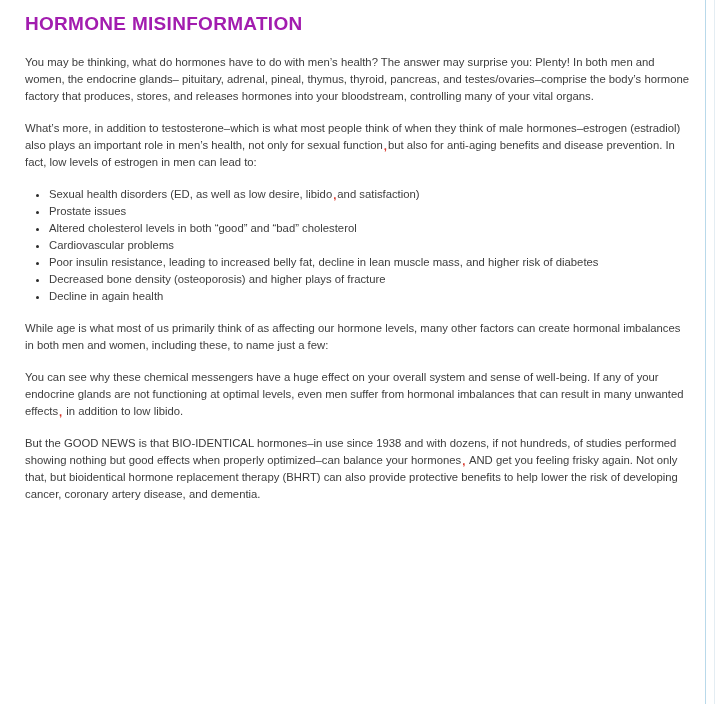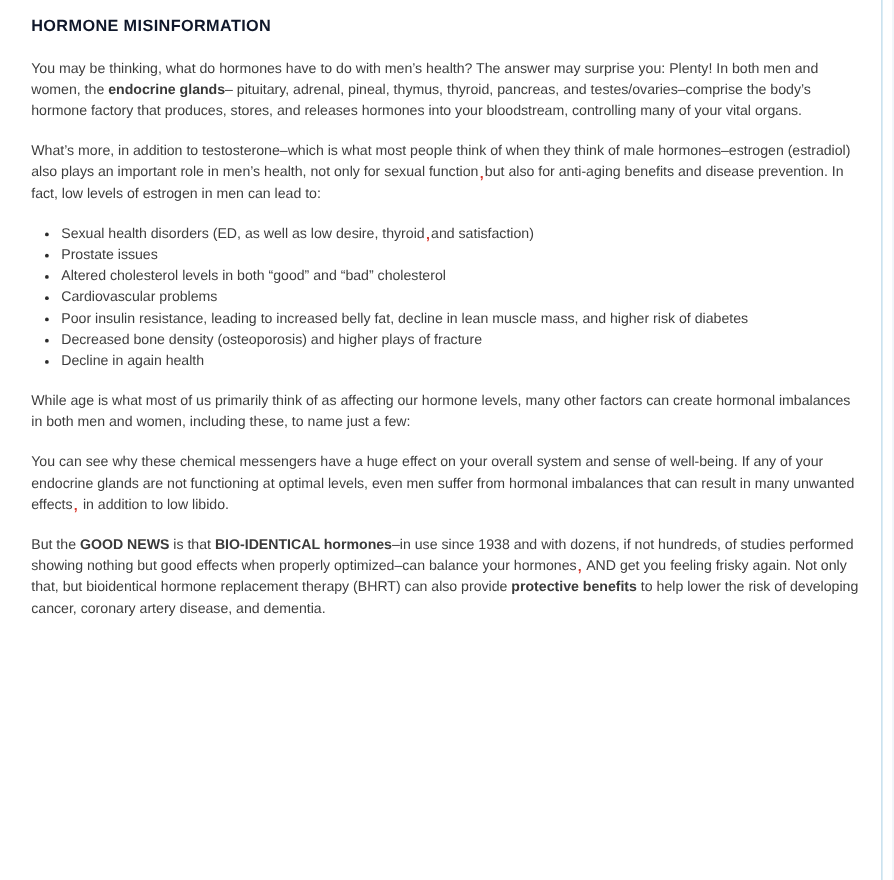--- a/index.html
+++ b/index.html
@@ -15,22 +15,22 @@
     font-family: "Liberation Sans", sans-serif;
     color: #3d3d3d;
     -webkit-font-smoothing: antialiased;
   }
   .page {
     padding: 10px 25px 0 25px;
     box-sizing: border-box;
     width: 715px;
   }
   h1.page-title {
-    color: #0f172a;
-    font-size: 13px;
+    color: #a21caf;
+    font-size: 19px;
     font-weight: bold;
     letter-spacing: 0.3px;
     margin: 3px 0 19px 0;
   }
   p.body-para {
     font-size: 11.3px;
     line-height: 17px;
     margin: 12px 0 15px 0;
     max-width: 665px;
   }
@@ -43,21 +43,21 @@
   ul.bullet-list li {
     font-size: 11.3px;
     line-height: 17px;
     padding-left: 1px;
   }
   ul.bullet-list li::marker {
     font-size: 9px;
     color: #2b2b2b;
   }
   strong.bold-run {
-    font-weight: bold;
+    font-weight: normal;
     color: #3a3a3a;
   }
   .red-comma {
     color: #d8362a;
     font-weight: bold;
     position: relative;
     top: 1px;
     margin: 0 1px;
   }
   .right-rule {
@@ -82,21 +82,21 @@
 
 <div class="page">
 
   <h1 class="page-title">HORMONE MISINFORMATION</h1>
 
   <p class="body-para"><span>You may be thinking, what do hormones have to do with men’s health? The answer may surprise you: Plenty! In both men and women, the </span><strong class="bold-run">endocrine glands</strong><span>– pituitary, adrenal, pineal, thymus, thyroid, pancreas, and testes/ovaries–comprise the body’s hormone factory that produces, stores, and releases hormones into your bloodstream, controlling many of your vital organs.</span></p>
 
   <p class="body-para"><span>What’s more, in addition to testosterone–which is what most people think of when they think of male hormones–estrogen (estradiol) also plays an important role in men’s health, not only for sexual function</span><span class="red-comma">,</span><span>but also for anti-aging benefits and disease prevention. In fact, low levels of estrogen in men can lead to:</span></p>
 
   <ul class="bullet-list">
-    <li><span>Sexual health disorders (ED, as well as low desire, thyroid</span><span class="red-comma">,</span><span>and satisfaction)</span></li>
+    <li><span>Sexual health disorders (ED, as well as low desire, libido</span><span class="red-comma">,</span><span>and satisfaction)</span></li>
     <li>Prostate issues</li>
     <li>Altered cholesterol levels in both “good” and “bad” cholesterol</li>
     <li>Cardiovascular problems</li>
     <li>Poor insulin resistance, leading to increased belly fat, decline in lean muscle mass, and higher risk of diabetes</li>
     <li>Decreased bone density (osteoporosis) and higher plays of fracture</li>
     <li>Decline in again health</li>
   </ul>
 
 
 

